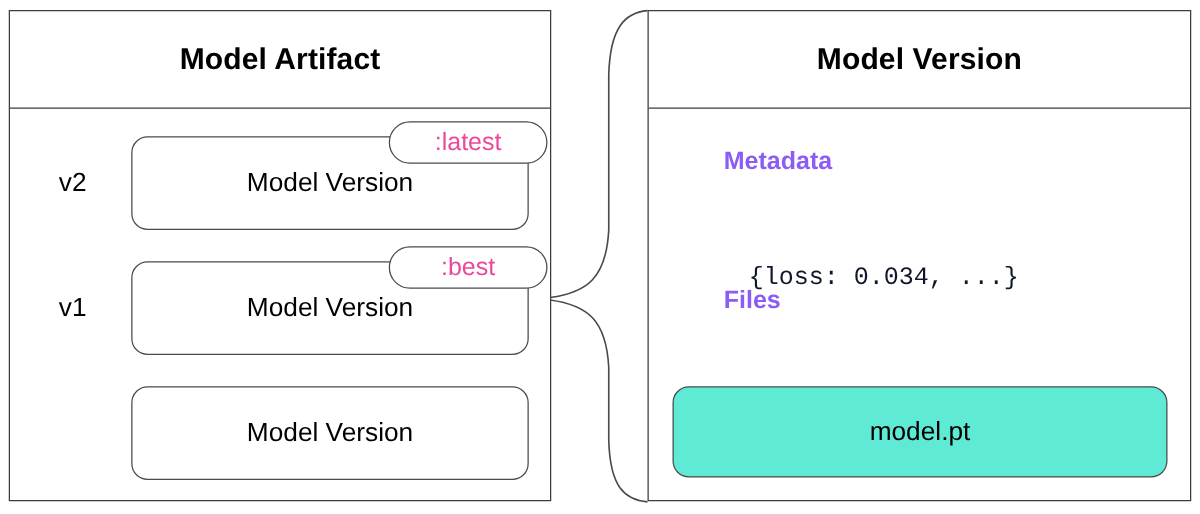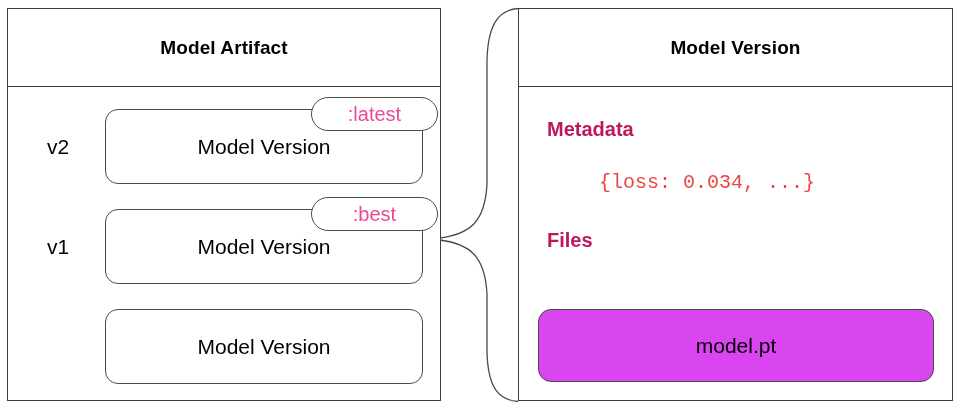--- a/index.html
+++ b/index.html
@@ -36,21 +36,21 @@
     top: 0;
     width: 100%;
     height: 78px;
     box-sizing: border-box;
     border-bottom: 1.4px solid #3c3c3c;
     display: flex;
     align-items: center;
     justify-content: center;
   }
   .panel-title {
-    font-size: 19px;
+    font-size: 24px;
     font-weight: bold;
     letter-spacing: 0.1px;
     color: #000;
   }
   .panel-body {
     position: absolute;
     left: 0;
     top: 78px;
     right: 0;
     bottom: 0;
@@ -122,35 +122,37 @@
   #version-panel {
     left: 518px;
     top: 8px;
     width: 435px;
     height: 393px;
   }
   .section-heading {
     position: absolute;
     font-size: 20px;
     font-weight: bold;
-    color: #be185d;
+    color: #8b5cf6;
+    margin-left: 32px;
   }
   .metadata-value {
     position: absolute;
     font-family: "Liberation Mono", "DejaVu Sans Mono", monospace;
     font-size: 20px;
-    color: #ef4444;
+    color: #0f172a;
     white-space: pre;
+    margin-top: 40px;
   }
   .file-box {
     position: absolute;
     box-sizing: border-box;
     border: 1.3px solid #4a4a4a;
     border-radius: 13px;
-    background: #d946ef;
+    background: #5eead4;
     display: flex;
     align-items: center;
     justify-content: center;
   }
   .file-box-text {
     font-size: 21px;
     color: #000;
   }
 
   

